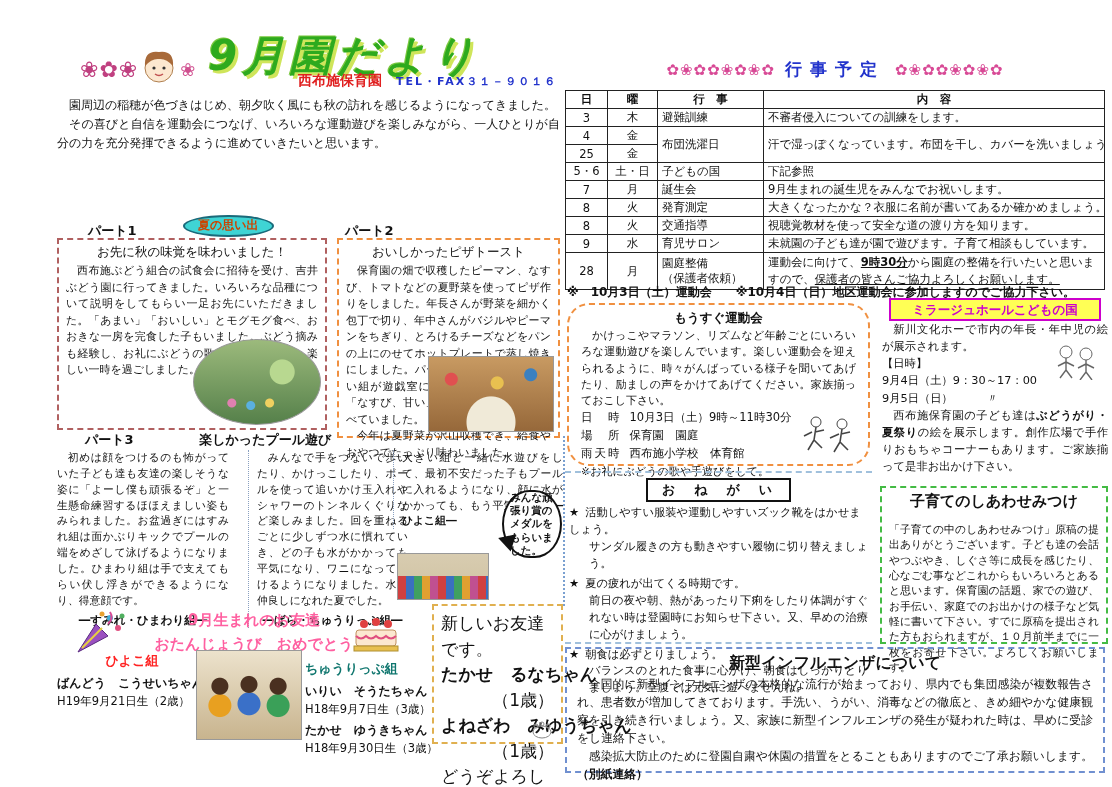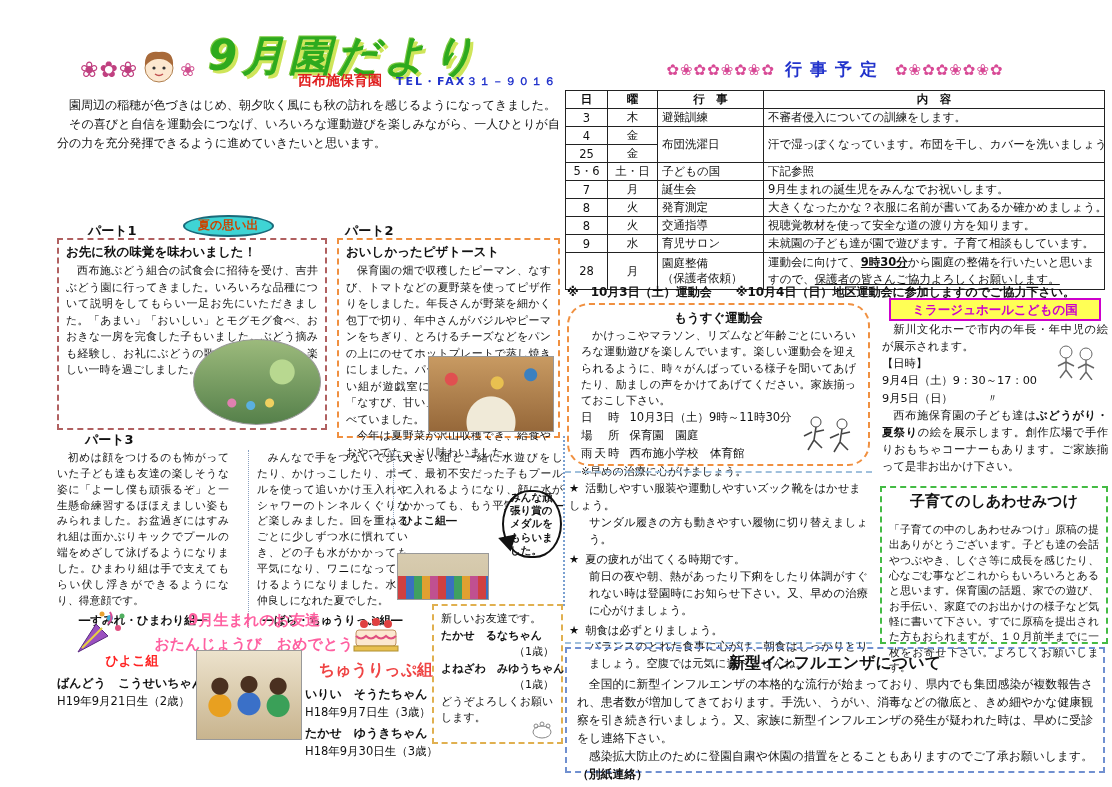--- a/index.html
+++ b/index.html
@@ -17,21 +17,21 @@
   .flower{color:#d84a96;font-size:15px;letter-spacing:1px}
 
   .intro p{margin:0;text-indent:1em;font-size:12px;line-height:1.58;text-align:justify}
 
   .part-label{font-weight:bold;font-size:13px}
   .badge{display:inline-block;background:#3fd4d4;border:2px solid #1a6a7a;border-radius:50%;
          color:#cc4400;font-weight:bold;font-size:12px;padding:1px 13px;line-height:1.3}
 
   .partbox{border:2px dashed #b06060;padding:4px 7px;box-sizing:border-box;background:#fff}
   .partbox.orange{border-color:#f09040}
-  .box-title{text-align:left;font-weight:bold;font-size:12.5px;margin:0 0 2px}
+  .box-title{text-align:center;font-weight:normal;font-size:12.5px;margin:0 0 2px}
   .box-body{font-size:11px;line-height:1.5;text-align:justify;margin:0;text-indent:1em}
 
   .p3col{font-size:10.8px;line-height:1.47;text-align:justify;box-sizing:border-box}
   .p3col .txt{text-indent:1em}
   .dotl{border-left:1px dotted #8aa0c0;padding-left:8px}
   .sign{text-align:center;font-weight:bold;font-size:11.5px;margin-top:3px}
 
   .bubble{border:2px solid #111;border-radius:50%/55%;background:#fff;box-sizing:border-box;
           display:flex;align-items:center;justify-content:center;text-align:left;
           font-size:10.5px;font-weight:bold;line-height:1.25;padding:6px}
@@ -60,24 +60,24 @@
                radial-gradient(circle at 50% 38%,#4a3020 8px,transparent 9px),
                radial-gradient(circle at 78% 40%,#4a3020 8px,transparent 9px),
                radial-gradient(circle at 22% 62%,#e8a020 11px,transparent 12px),
                radial-gradient(circle at 50% 60%,#3a70c8 11px,transparent 12px),
                radial-gradient(circle at 78% 62%,#3aa058 11px,transparent 12px),
                linear-gradient(#ece2cc,#c8b48e)}
 
   
   .bd-title{color:#ff5fa0;font-weight:bold;font-size:15px;line-height:1.6;text-align:center;white-space:nowrap}
   .cls-hiyoko{color:#ff2222;font-weight:bold;font-size:13px;text-align:center}
-  .cls-tulip{color:#ef4444;font-weight:bold;font-size:16px;text-align:right}
+  .cls-tulip{color:#0f766e;font-weight:bold;font-size:13px;text-align:left}
   .kid-name{font-weight:bold;font-size:12px;margin-top:5px;white-space:nowrap}
   .kid-birth{font-size:11.5px;margin-top:2px;white-space:nowrap}
-  .newfriends{border:2px dashed #e0b050;padding:5px 7px;box-sizing:border-box;font-size:11px;line-height:1.5}
+  .newfriends{border:2px dashed #e0b050;padding:5px 7px;box-sizing:border-box;font-size:17px;line-height:1.5}
   .newfriends .nm{font-weight:bold;white-space:nowrap}
   .newfriends .ag{text-align:right}
 
   
   .sched-title{color:#2233cc;font-weight:bold;font-size:17px;letter-spacing:8px;white-space:nowrap}
   table.sched{border-collapse:collapse;width:540px;font-size:11.5px;table-layout:fixed}
   table.sched th,table.sched td{border:1px solid #222;padding:0 4px;height:17px;overflow:hidden;white-space:nowrap}
   table.sched th{font-weight:bold;text-align:center}
   table.sched td.c{text-align:center}
   .note-line{font-weight:bold;font-size:12px;white-space:nowrap}
@@ -150,20 +150,21 @@
 
   <div class="abs partbox orange" style="left:337px;top:238px;width:223px;height:200px">
     <div class="box-title">おいしかったピザトースト</div>
     <p class="box-body">保育園の畑で収穫したピーマン、なすび、トマトなどの夏野菜を使ってピザ作りをしました。年長さんが野菜を細かく包丁で切り、年中さんがバジルやピーマンをちぎり、とろけるチーズなどをパンの上にのせてホットプレートで蒸し焼きにしました。パーティー券を持った小さい組が遊戯室に集まり、「おいしい」「なすび、甘い」と、どの子も喜んで食べていました。</p>
     <p class="box-body">今年は夏野菜が沢山収穫でき、給食やおやつでたっぷり味わいました。</p>
     <div class="abs photo photo-pizza" style="right:4px;bottom:4px"></div>
   </div>
 
   <div class="abs" style="left:57px;top:431px;width:340px;display:flex">
     <span class="part-label" style="margin-left:28px">パート3</span>
+    <span class="part-label" style="flex:1;text-align:center">楽しかったプール遊び</span>
   </div>
 
   <div class="abs p3col" style="left:57px;top:450px;width:172px">
     <div class="txt">初めは顔をつけるのも怖がっていた子ども達も友達の楽しそうな姿に「よーし僕も頑張るぞ」と一生懸命練習するほほえましい姿もみられました。お盆過ぎにはすみれ組は面かぶりキックでプールの端をめざして泳げるようになりました。ひまわり組は手で支えてもらい伏し浮きができるようになり、得意顔です。</div>
     <div class="sign">―すみれ・ひまわり組―</div>
   </div>
 
   <div class="abs p3col dotl" style="left:248px;top:450px;width:160px">
     <div class="txt">みんなで手をつないで歩いたり、かけっこしたり、ボールを使って追いかけ玉入れやシャワーのトンネルくぐりなど楽しみました。回を重ねるごとに少しずつ水に慣れていき、どの子も水がかかっても平気になり、ワニになって歩けるようになりました。水と仲良しになれた夏でした。</div>
     <div class="sign">―ばら・ちゅうりっぷ組―</div>
@@ -317,21 +318,21 @@
 
   <div class="abs undokai" style="left:567px;top:303px;width:303px;height:163px">
     <div class="ttl">もうすぐ運動会</div>
     <p class="bd">かけっこやマラソン、リズムなど年齢ごとにいろいろな運動遊びを楽しんでいます。楽しい運動会を迎えられるように、時々がんばっている様子を聞いてあげたり、励ましの声をかけてあげてください。家族揃っておこし下さい。</p>
     <div class="info">
       <span class="lbl">日　時</span><span>10月3日（土）9時～11時30分</span></div>
     <div class="info">
       <span class="lbl">場　所</span><span>保育園　園庭</span></div>
     <div class="info">
       <span class="lbl">雨天時</span><span>西布施小学校　体育館</span></div>
-    <div class="info" style="font-size:11px">※早めの治療に心がけましょう。</div>
+    <div class="info" style="font-size:11px">※お礼にぶどうの歌や手遊びをして。</div>
     <svg class="abs icon-svg" style="right:12px;bottom:8px" width="54" height="44" viewBox="0 0 54 44">
       <circle cx="14" cy="10" r="5" fill="none" stroke="#444"></circle>
       <path d="M14 15 L12 28 L6 38 M12 28 L20 36 M10 20 L2 24 M13 20 L22 18" stroke="#444" fill="none" stroke-width="1.6"></path>
       <circle cx="40" cy="12" r="5" fill="none" stroke="#444"></circle>
       <path d="M40 17 L38 30 L32 40 M38 30 L46 38 M37 22 L28 26 M39 22 L48 20" stroke="#444" fill="none" stroke-width="1.6"></path>
     </svg>
   </div>
 
   <div class="abs mirage" style="left:882px;top:298px;width:226px">
     <div style="text-align:center"><span class="mir-title">ミラージュホールこどもの国</span></div>
@@ -342,20 +343,21 @@
       <circle cx="34" cy="14" r="6" fill="none" stroke="#666"></circle>
       <path d="M34 20 L34 32 M34 24 L26 28 M34 24 L42 28 M34 32 L28 40 M34 32 L40 40" stroke="#666" fill="none" stroke-width="1.4"></path>
     </svg>
     <div>【日時】</div>
     <div>9月4日（土）9：30～17：00</div>
     <div>9月5日（日）　　　〃</div>
     <p style="text-indent:1em"><span>西布施保育園の子ども達は</span><b>ぶどうがり・夏祭り</b><span>の絵を展示します。創作広場で手作りおもちゃコーナーもあります。ご家族揃って是非お出かけ下さい。</span></p>
   </div>
 
   <div class="abs onegai" style="left:565px;top:471px;width:307px;height:173px">
+    <div style="text-align:center"><span class="onegai-title">お　ね　が　い</span></div>
     <div class="item">
       <div><span class="star">★</span><span>活動しやすい服装や運動しやすいズック靴をはかせましょう。</span></div>
       <div class="sub">サンダル履きの方も動きやすい履物に切り替えましょう。</div>
     </div>
     <div class="item">
       <div><span class="star">★</span><span>夏の疲れが出てくる時期です。</span></div>
       <div class="sub">前日の夜や朝、熱があったり下痢をしたり体調がすぐれない時は登園時にお知らせ下さい。又、早めの治療に心がけましょう。</div>
     </div>
     <div class="item">
       <div><span class="star">★</span><span>朝食は必ずとりましょう。</span></div>

